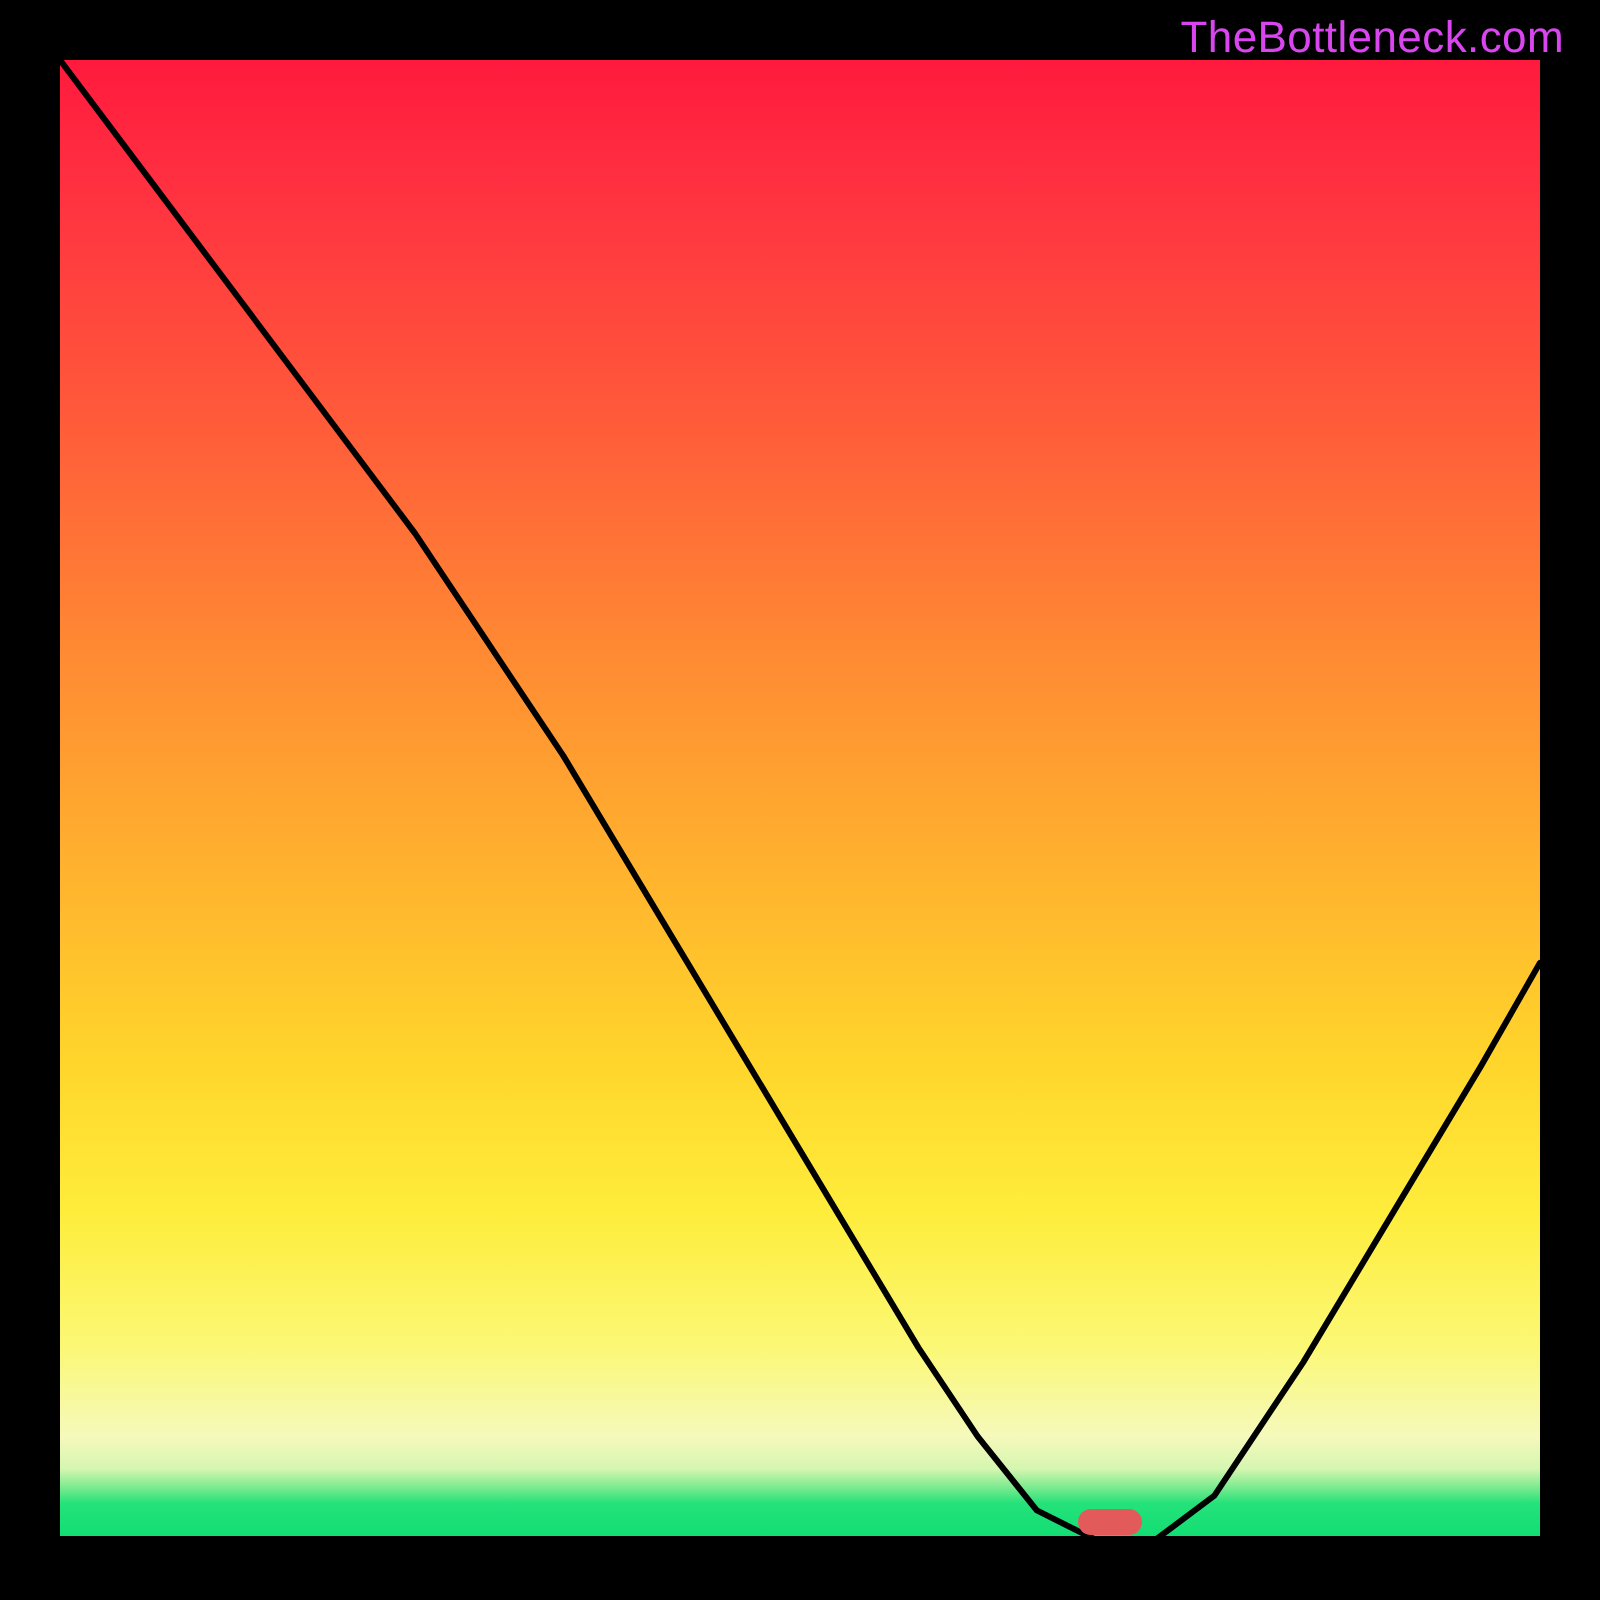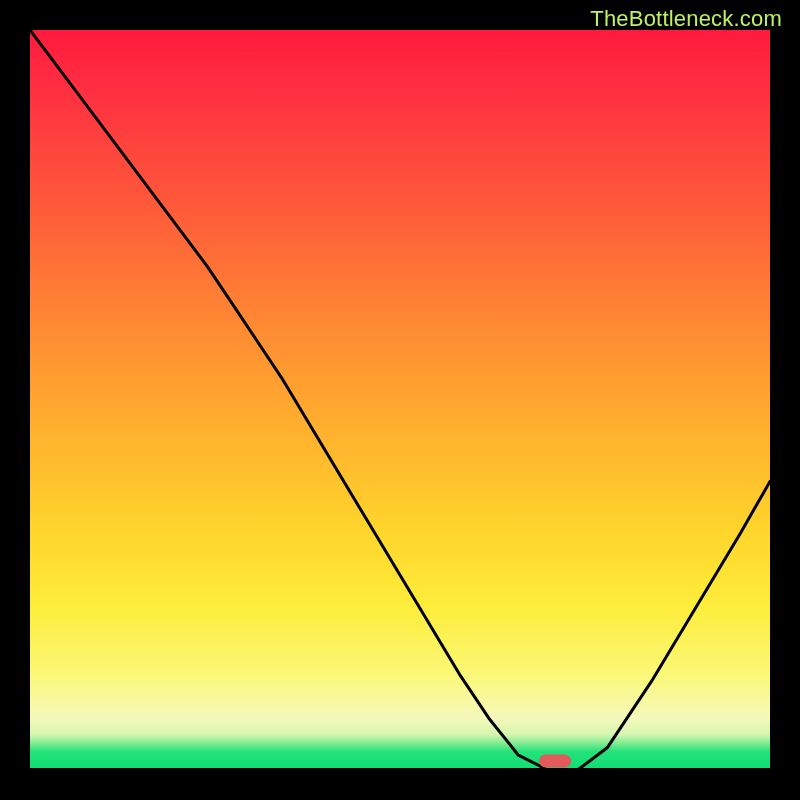--- a/index.html
+++ b/index.html
@@ -8,21 +8,21 @@
     height: 800px;
     background: #000;
     position: relative;
     font-family: Arial, Helvetica, sans-serif;
     overflow: hidden;
   }
   .watermark {
     position: absolute;
     top: 6px;
     right: 18px;
-    color: #bef264;
+    color: #d946ef;
     font-size: 22px;
     font-weight: 500;
     letter-spacing: 0.2px;
     z-index: 10;
   }
   .plot-area {
     position: absolute;
     left: 30px;
     top: 30px;
     width: 740px;

